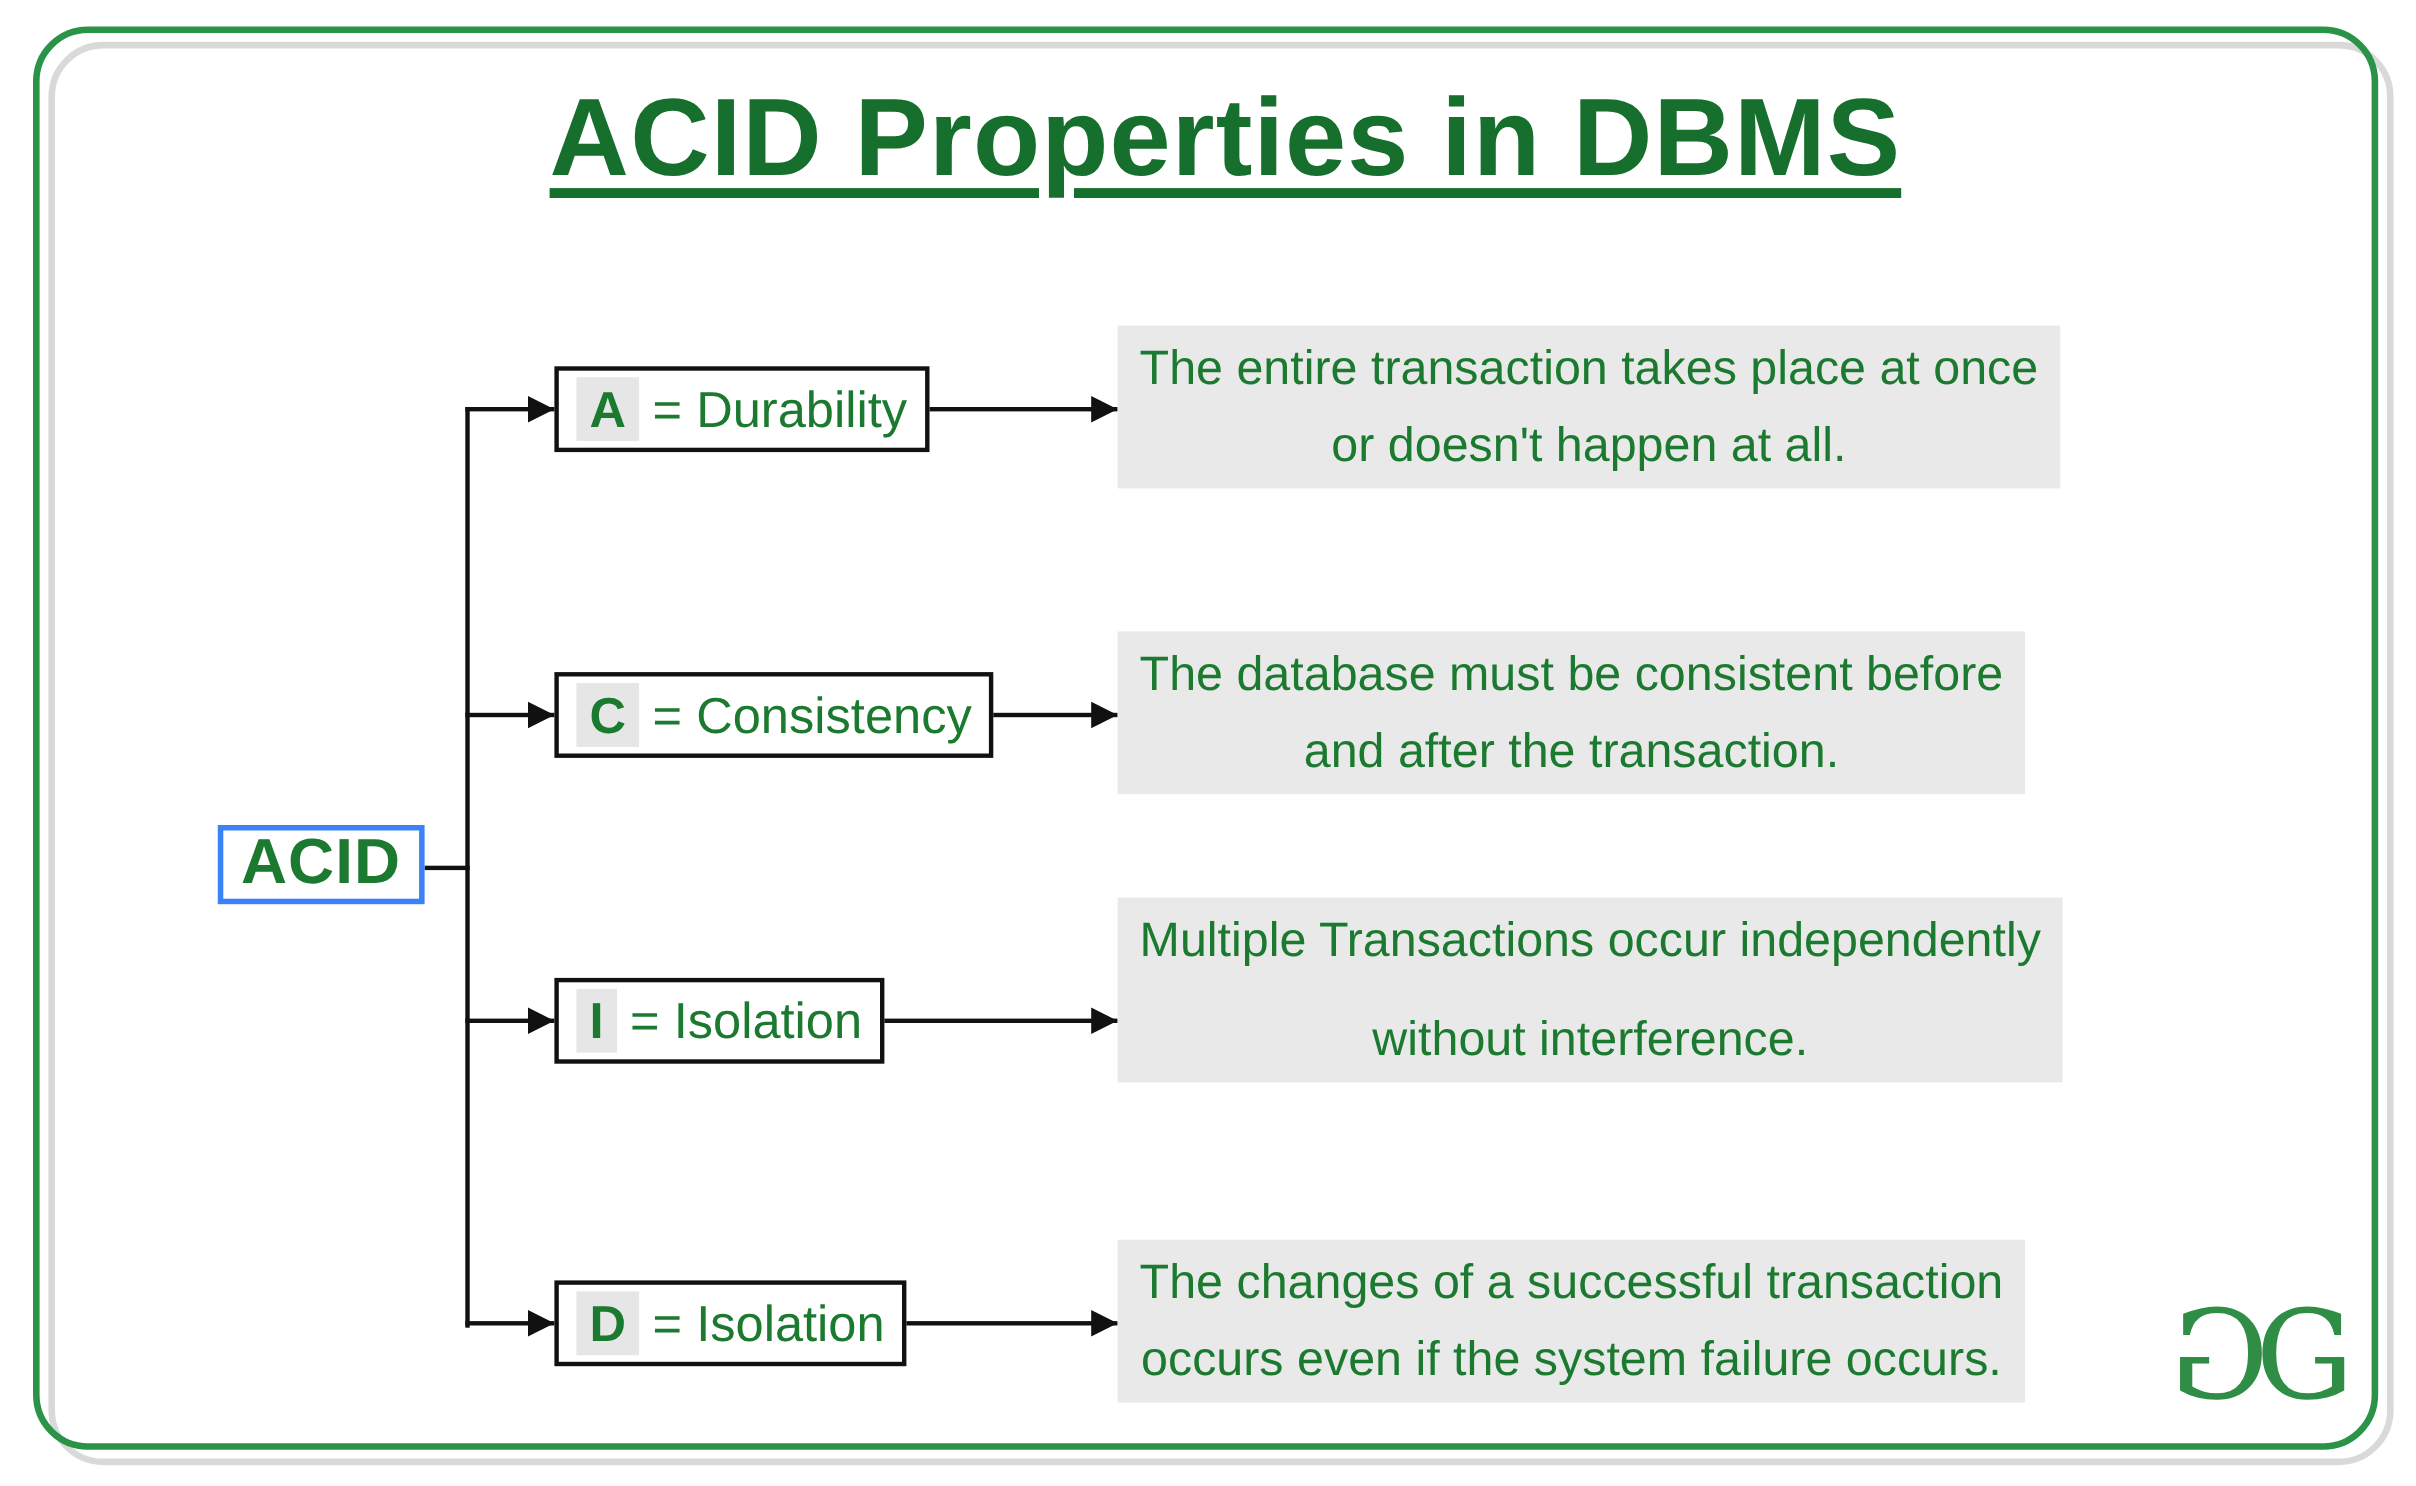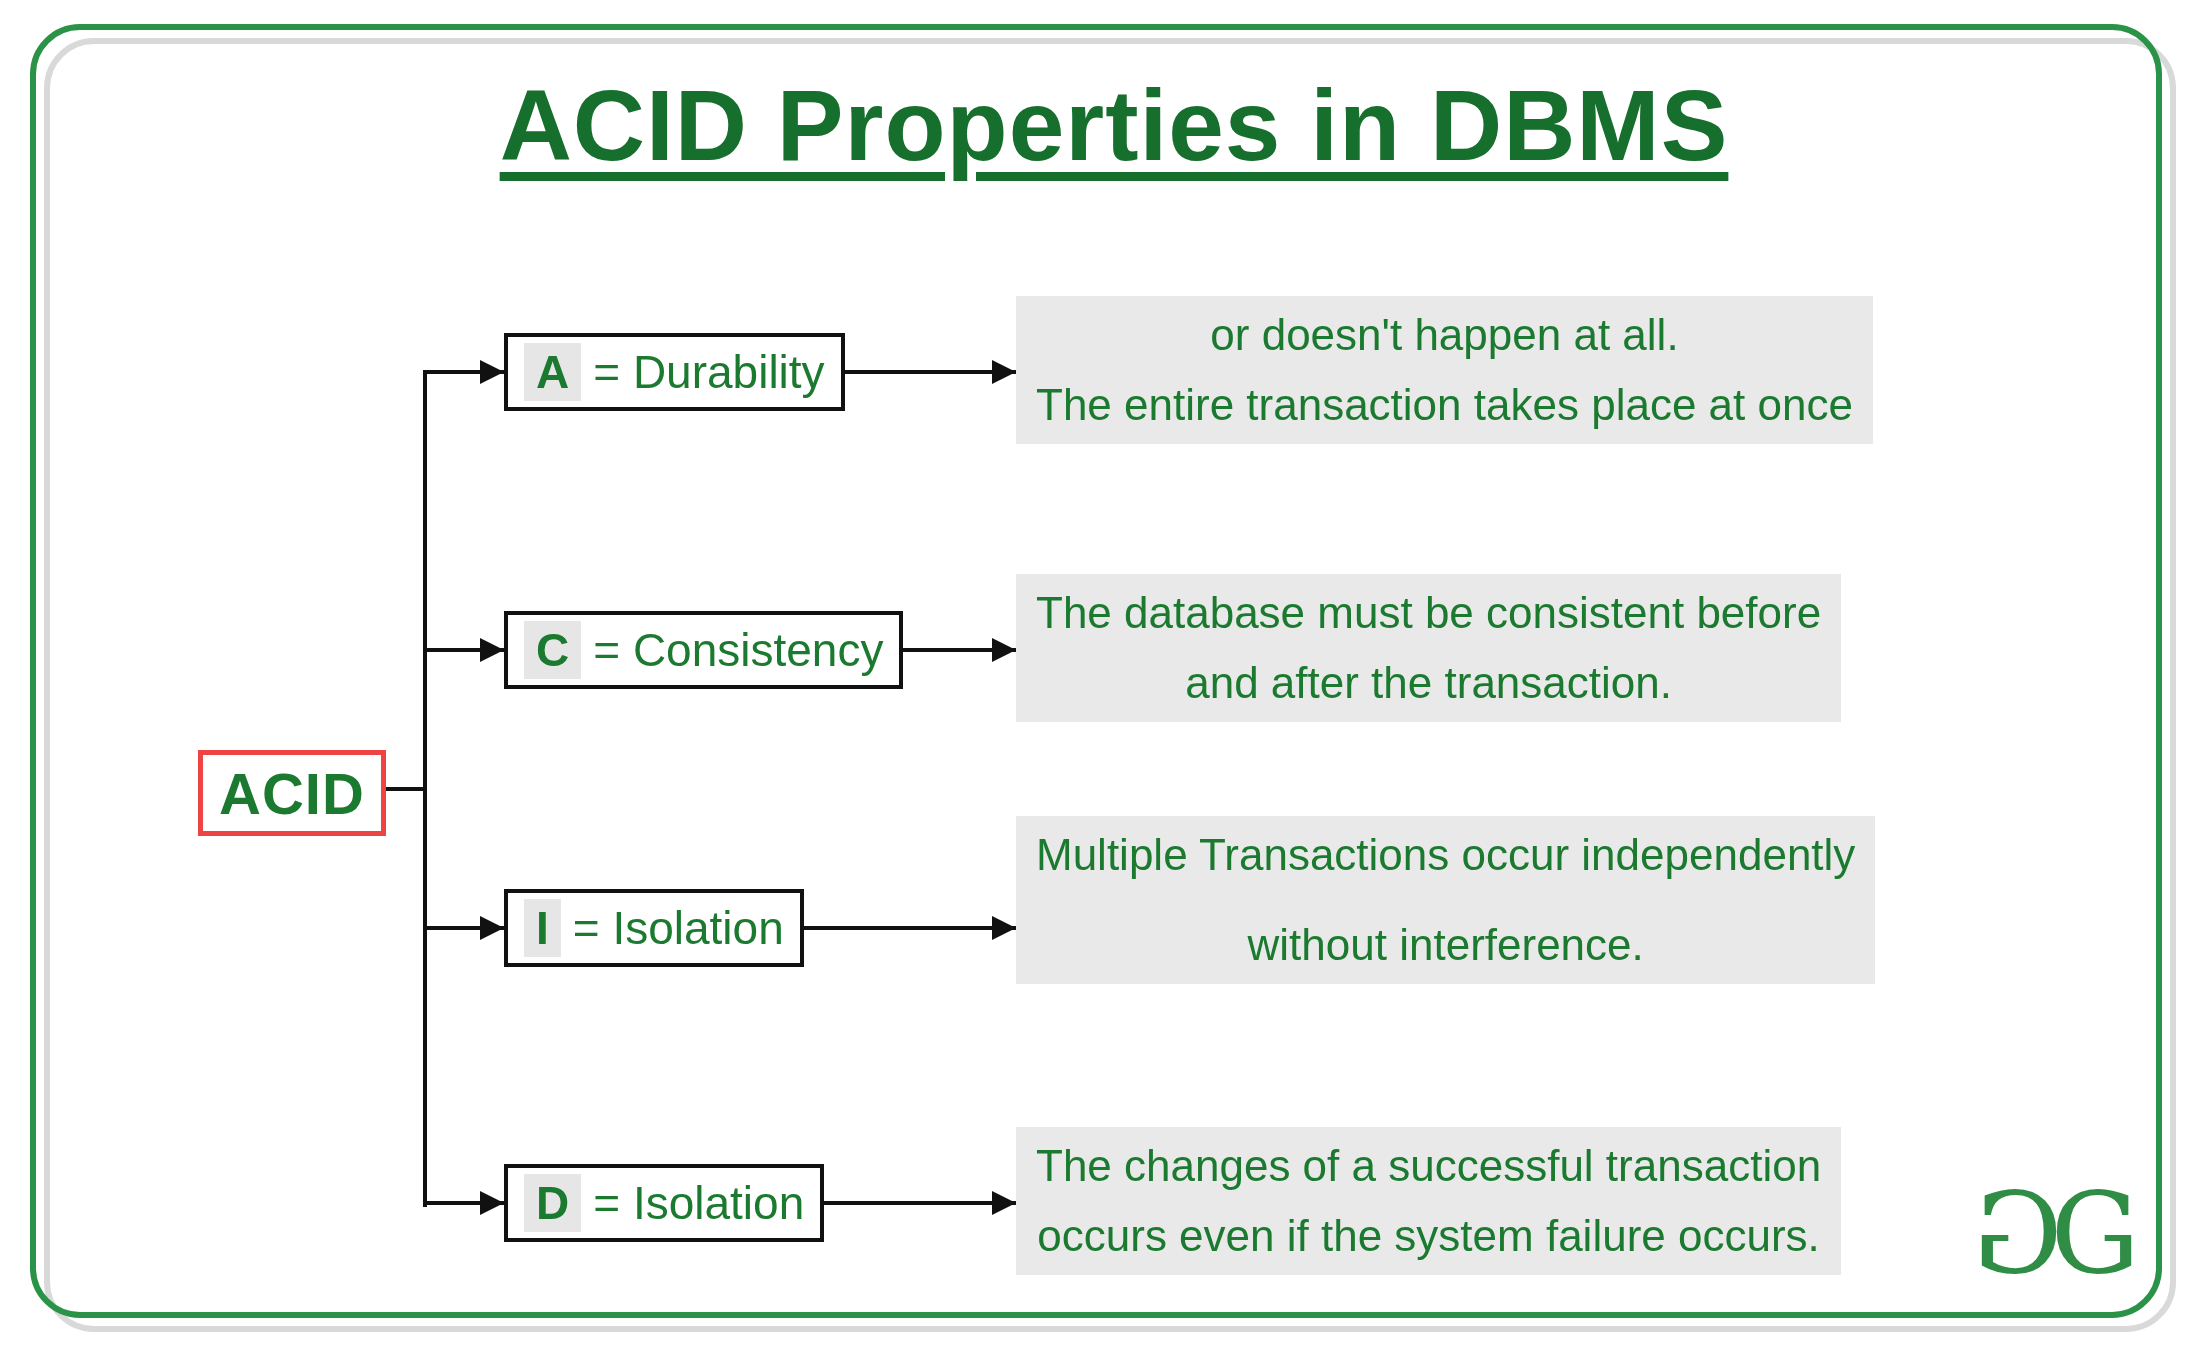--- a/index.html
+++ b/index.html
@@ -69,23 +69,23 @@
     font-size: 46px; color: #1b7a2f; white-space: nowrap;
   }
   .r0.node { top: 333px; } .r1.node { top: 611px; }
   .r2.node { top: 889px; } .r3.node { top: 1164px; }
   .node .letter {
     font-weight: bold; background: #e6e6e6;
     padding: 6px 12px; margin-right: 12px; line-height: 1;
   }
   .root-node {
     position: absolute; left: 198px; top: 750px; z-index: 4;
-    display: inline-flex; align-items: center;
-    height: 86px; box-sizing: border-box; padding: 0 16px;
-    background: #ffffff; border: 5px solid #ef4444;
+    display: inline-flex; align-items: flex-end;
+    height: 72px; box-sizing: border-box; padding: 0 16px;
+    background: #ffffff; border: 5px solid #3b82f6;
     font-size: 58px; font-weight: bold; color: #1b7a2f; letter-spacing: 1px;
   }
 
   
   .desc {
     position: absolute; left: 1016px; z-index: 2;
     display: inline-flex; flex-direction: column;
     justify-content: center; align-items: center;
     min-height: 146px; box-sizing: border-box; padding: 4px 20px;
     background: #e9e9e9; color: #1b7a2f;
@@ -118,22 +118,22 @@
   <div class="line hline root-line"></div>
 
   <div class="line hline row-line r0"></div>
   <div class="arrowhead ah-node r0"></div>
   <div class="arrowhead ah-desc r0"></div>
   <div class="node r0">
     <span class="letter">A</span>
     <span class="rest">= Durability</span>
   </div>
   <div class="desc r0">
+    <span>The entire transaction takes place at once</span>
     <span>or doesn't happen at all.</span>
-    <span>The entire transaction takes place at once</span>
   </div>
 
   <div class="line hline row-line r1"></div>
   <div class="arrowhead ah-node r1"></div>
   <div class="arrowhead ah-desc r1"></div>
   <div class="node r1">
     <span class="letter">C</span>
     <span class="rest">= Consistency</span>
   </div>
   <div class="desc r1">

